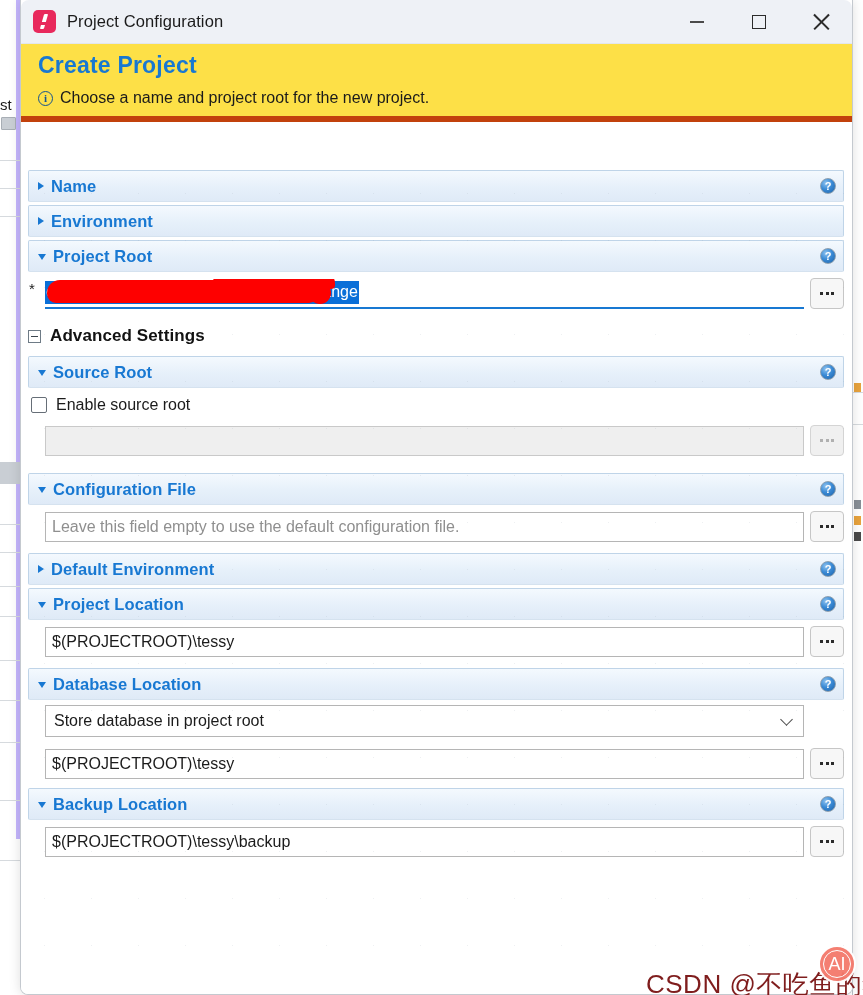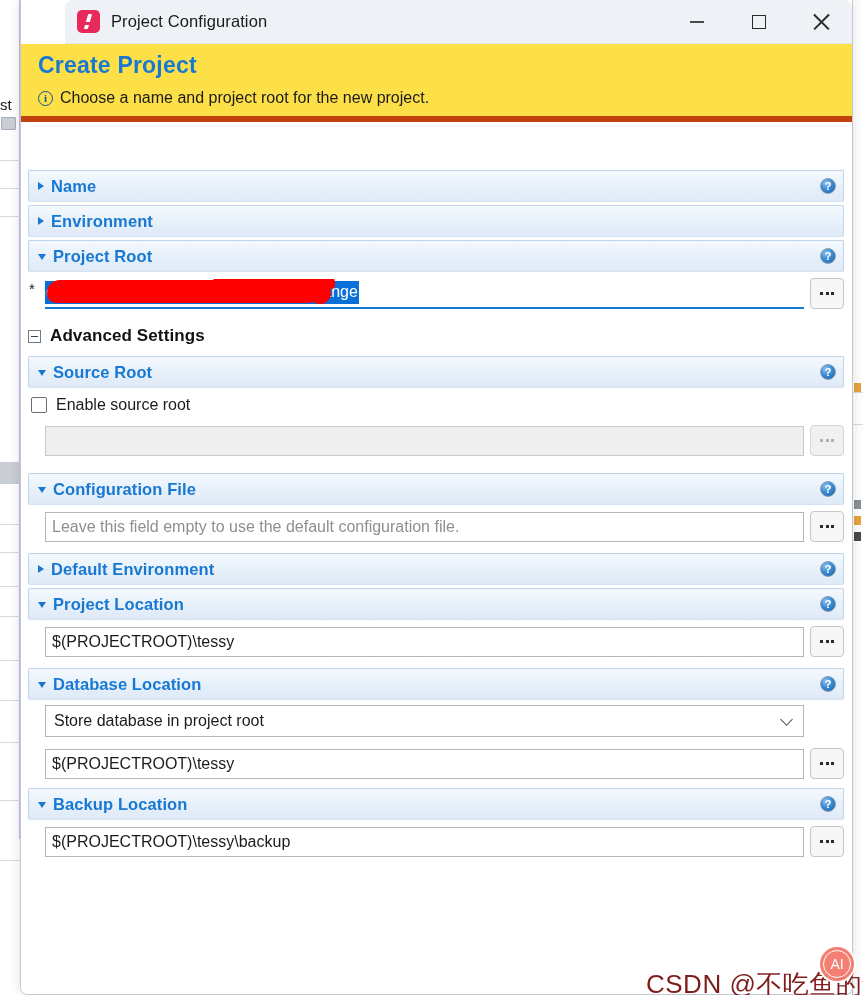--- a/index.html
+++ b/index.html
@@ -12,21 +12,21 @@
   }
 
   
   #backdrop {
     position: absolute; inset: 0;
     background: #ffffff;
   }
   .bg-left-panel {
     position: absolute; left: 0; top: 0; width: 20px; height: 839px;
     background: #ffffff;
-    border-right: 1px solid #c4b5fd;
+    border-right: 4px solid #c4b5fd;
   }
   .bg-left-text {
     position: absolute; left: 0px; top: 96px;
     font-size: 15px; color: #1a1a1a;
   }
   .bg-line {
     position: absolute; left: 0; width: 20px; height: 1px; background: #d6dade;
   }
   .bg-icon {
     position: absolute; left: 1px; top: 117px; width: 15px; height: 13px;
@@ -60,21 +60,21 @@
     overflow: hidden;
   }
 
   
   .titlebar {
     position: relative;
     height: 44px;
     background: #eef1f6;
     border-bottom: 1px solid #e3e7ec;
     border-radius: 8px 8px 0 0;
-    display: flex; align-items: center; margin-left: 44px;
+    display: flex; align-items: center;
   }
   .app-logo {
     margin-left: 12px;
     width: 23px; height: 23px;
     border-radius: 5px;
     background: #e8295c;
     position: relative; flex: none;
   }
   .app-logo::before {
     content: "";
@@ -368,21 +368,21 @@
     pointer-events: none;
     margin-top: 12px;
   }
   .ai-badge {
     position: absolute;
     left: 818px; top: 945px;
     width: 38px; height: 38px;
     border-radius: 50%;
     background: #f4796b;
     color: #ffffff;
-    font-size: 14px;
+    font-size: 18px;
     display: flex; align-items: center; justify-content: center;
     border: 2px solid #ffffff;
     opacity: .95;
   }
   .ai-badge span { border: 1.5px solid #ffffff; border-radius: 50%;
                    width: 28px; height: 28px; display:flex;
                    align-items:center; justify-content:center; }
 
   
   .dot-tex {

